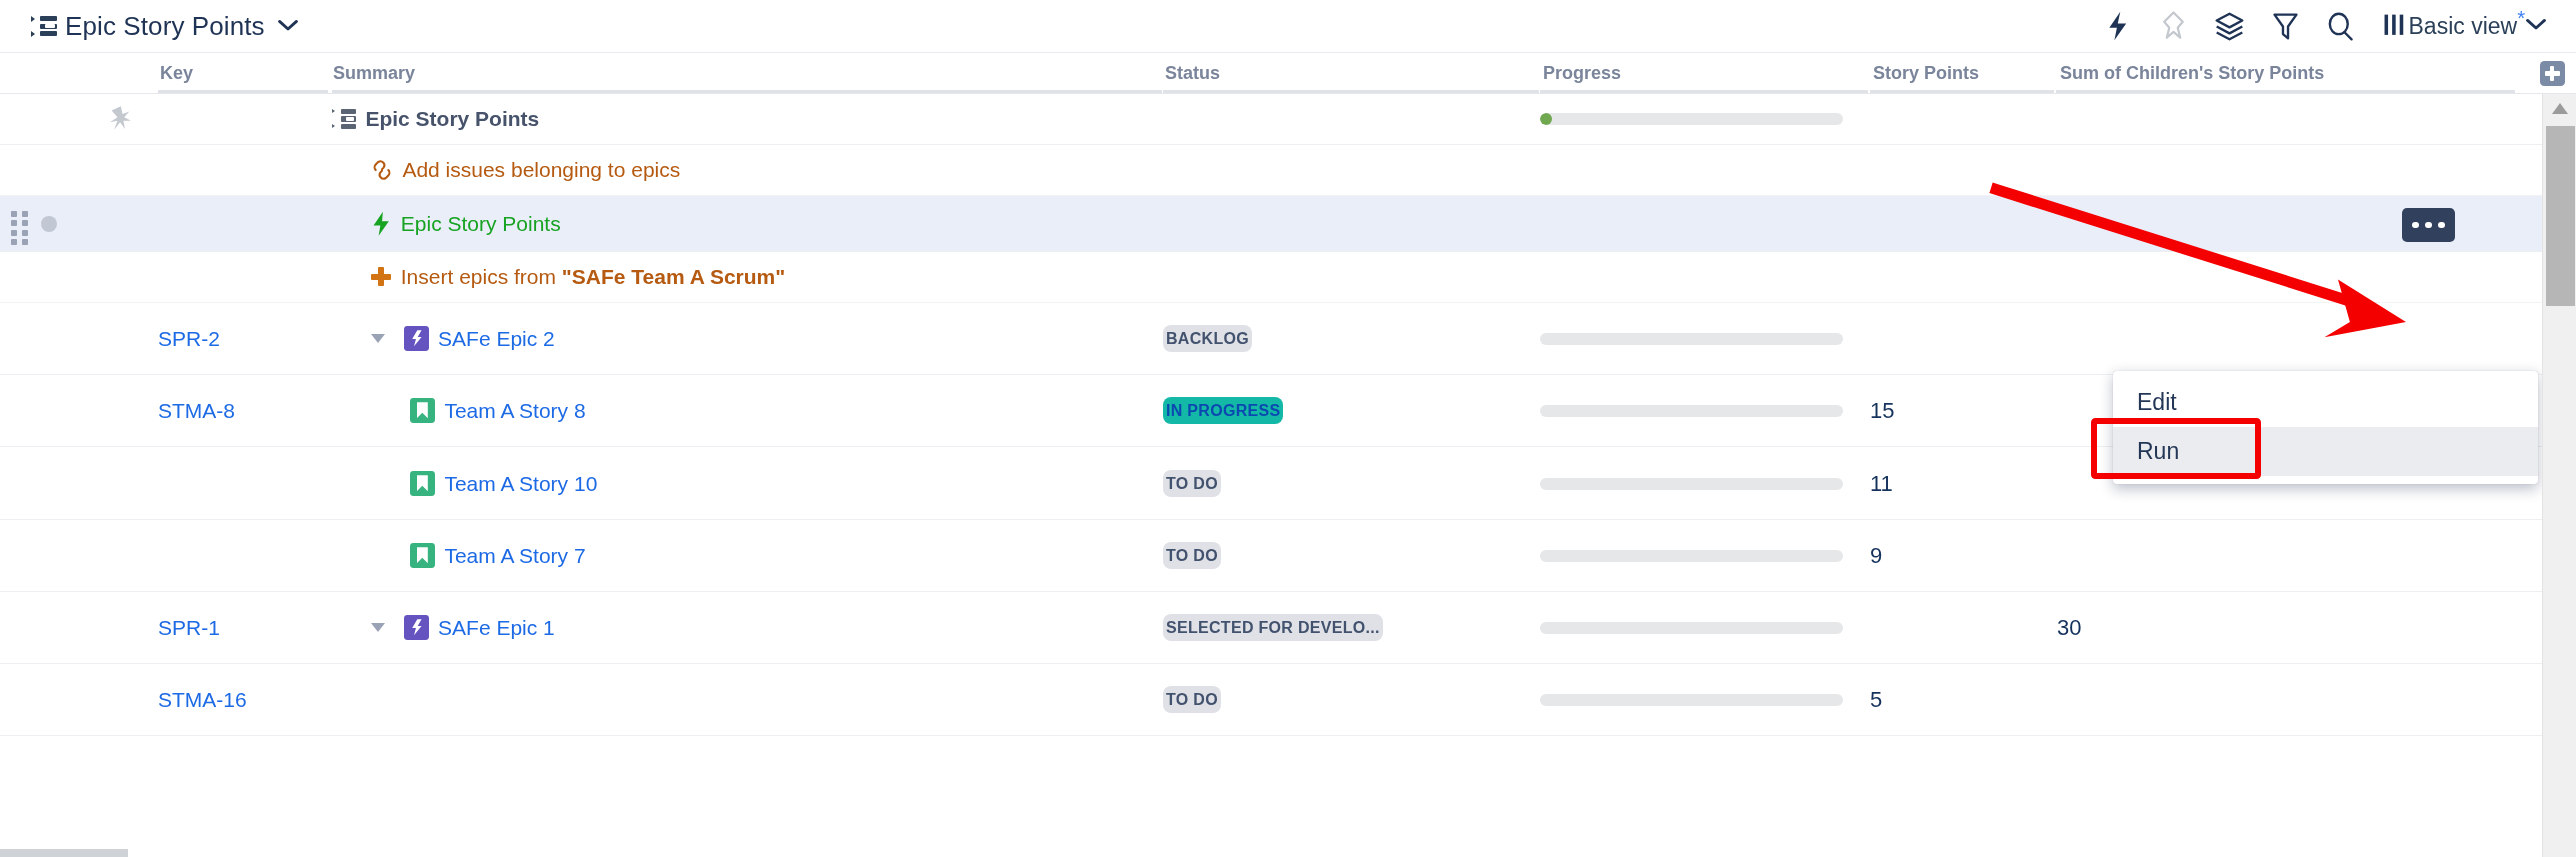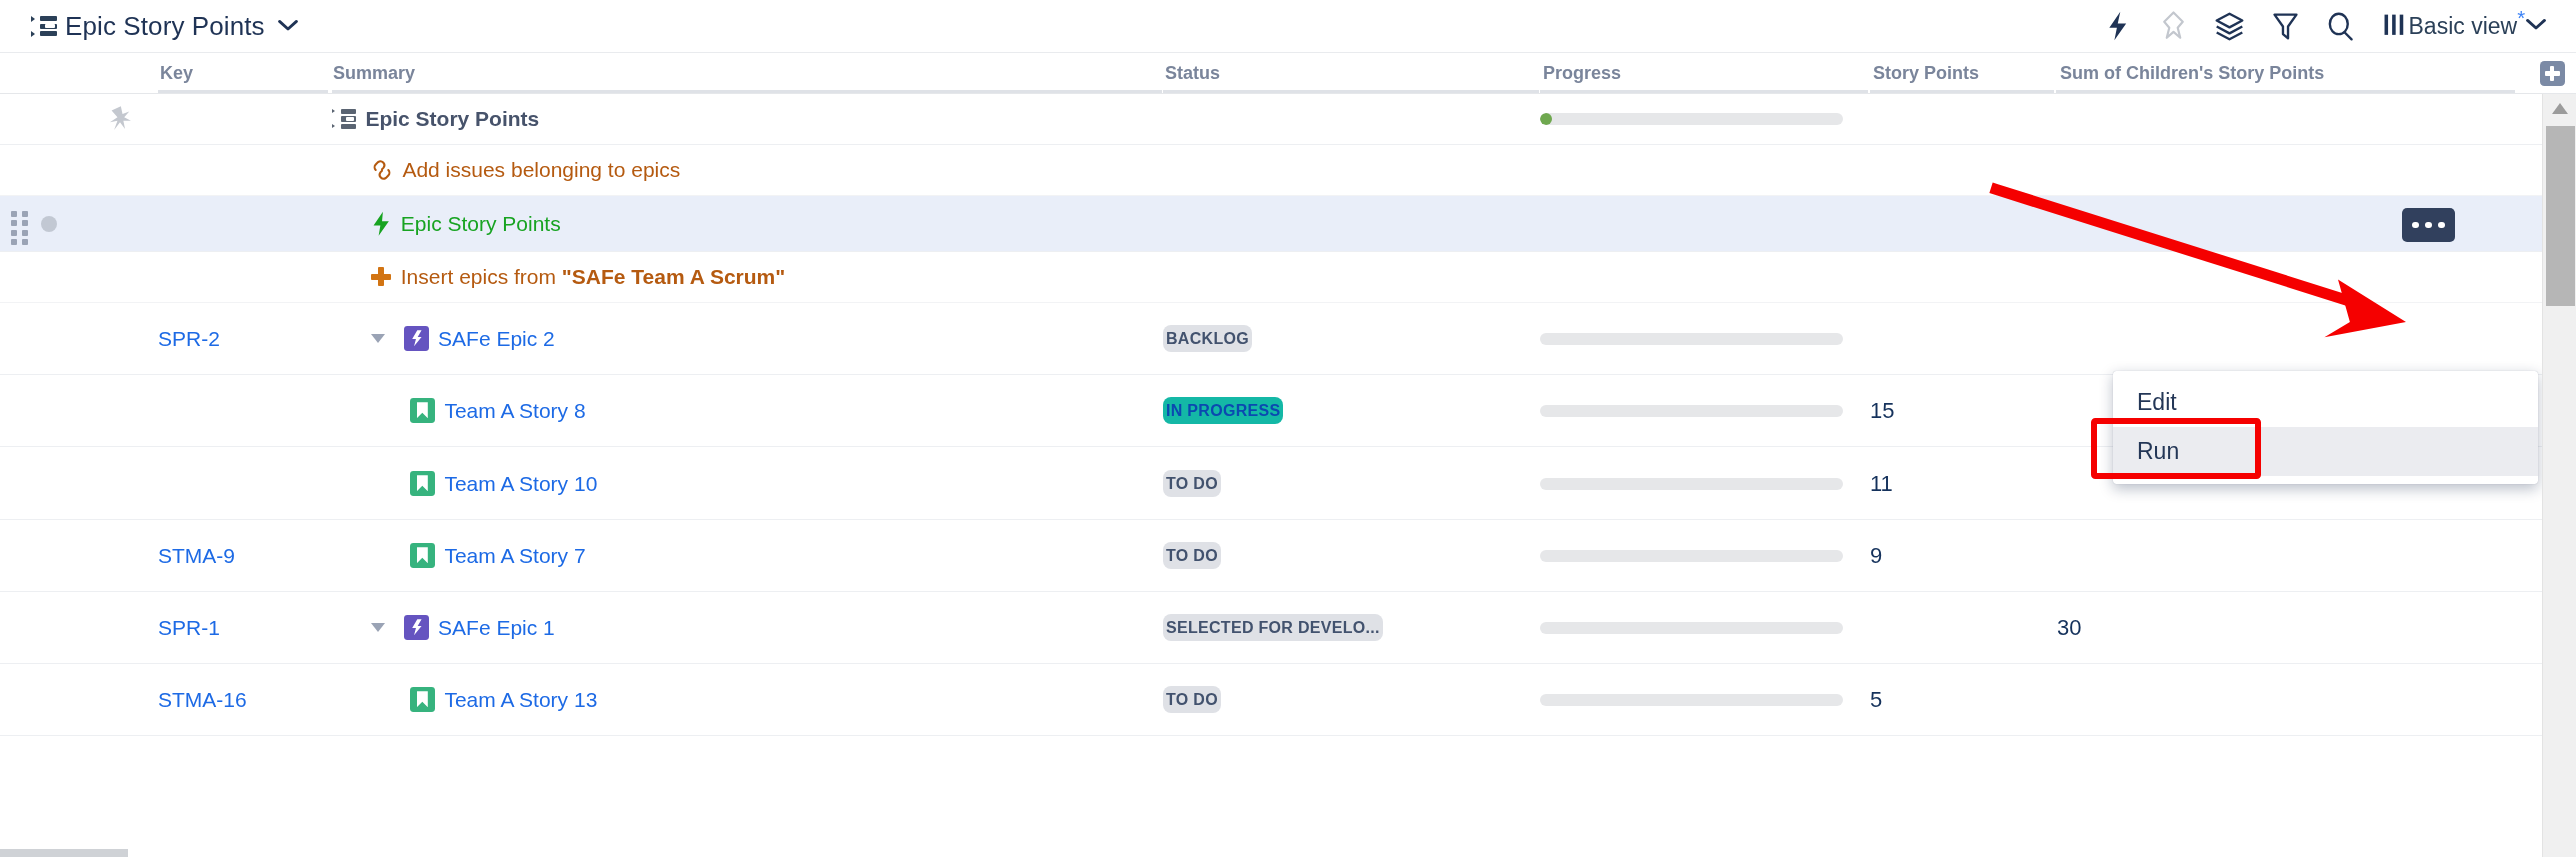--- a/index.html
+++ b/index.html
@@ -403,20 +403,23 @@
       <span class="badge badge-grey">BACKLOG</span>
     </div>
     <div class="cell c-prog">
       <div class="pbar">
           <i style="width:0%"></i>
         </div>
     </div>
   </div>
 
   <div class="row" style="top:281px; height:72px">
+    <div class="cell c-key">
+      <span class="key-link">STMA-8</span>
+    </div>
     <div class="cell c-summary">
       <div class="ind ind2">
         <span class="ic ic-story"></span>
         <span class="sum-text sum-link">Team A Story 8</span>
       </div>
     </div>
     <div class="cell c-status">
       <span class="badge badge-blue">IN PROGRESS</span>
     </div>
     <div class="cell c-prog">
@@ -443,23 +446,20 @@
       <div class="pbar">
           <i style="width:0%"></i>
         </div>
     </div>
     <div class="cell c-sp">
       <span class="num">11</span>
     </div>
   </div>
 
   <div class="row" style="top:426px; height:72px">
-    <div class="cell c-key">
-      <span class="key-link">STMA-9</span>
-    </div>
     <div class="cell c-summary">
       <div class="ind ind2">
         <span class="ic ic-story"></span>
         <span class="sum-text sum-link">Team A Story 7</span>
       </div>
     </div>
     <div class="cell c-status">
       <span class="badge badge-grey">TO DO</span>
     </div>
     <div class="cell c-prog">
@@ -492,26 +492,20 @@
         </div>
     </div>
     <div class="cell c-soc">
       <span class="num">30</span>
     </div>
   </div>
 
   <div class="row" style="top:570px; height:72px">
     <div class="cell c-key">
       <span class="key-link">STMA-16</span>
-    </div>
-    <div class="cell c-summary">
-      <div class="ind ind2">
-        <span class="ic ic-story"></span>
-        <span class="sum-text sum-link">Team A Story 13</span>
-      </div>
     </div>
     <div class="cell c-status">
       <span class="badge badge-grey">TO DO</span>
     </div>
     <div class="cell c-prog">
       <div class="pbar">
           <i style="width:0%"></i>
         </div>
     </div>
     <div class="cell c-sp">

